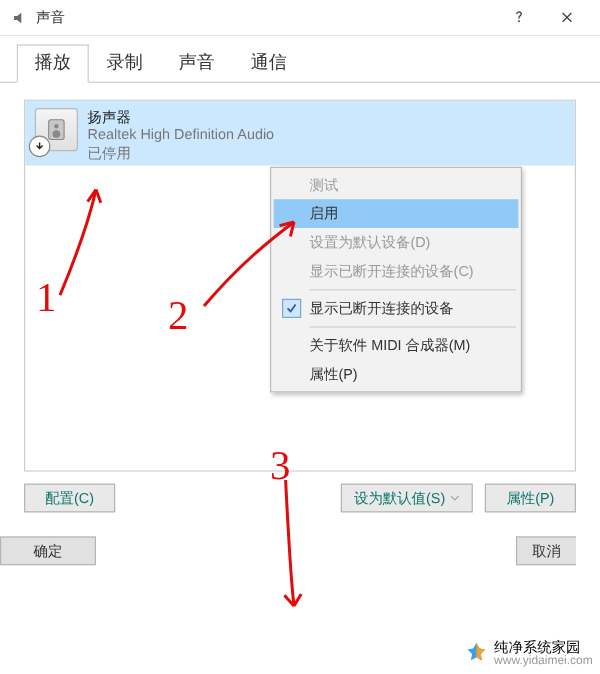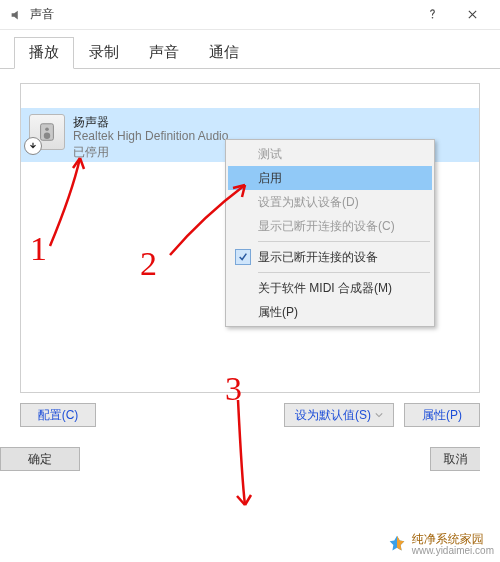--- a/index.html
+++ b/index.html
@@ -11,50 +11,50 @@
   .titlebar .win-btn { width: 40px; height: 22px; display: flex; align-items: center; justify-content: center; color: #333; }
 
   .tabs { display: flex; padding: 6px 14px 0 14px; border-bottom: 1px solid #ccc; }
   .tabs .tab { padding: 5px 14px 6px 14px; font-size: 15px; color: #333; border: 1px solid transparent; position: relative; top: 1px; }
   .tabs .tab.active { border: 1px solid #ccc; border-bottom: 1px solid #fff; background: #fff; }
 
   .body-area { padding: 14px 20px 0 20px; }
   .instruction { font-size: 12px; color: #333; margin-bottom: 10px; }
 
   .device-list { border: 1px solid #cfcfcf; height: 310px; background: #fff; position: relative; }
-  .device-row { display: flex; align-items: flex-start; padding: 6px 8px; background: #cce8ff; height: 54px; margin-top: 24px; }
+  .device-row { display: flex; align-items: flex-start; padding: 6px 8px; background: #cce8ff; height: 54px; }
   .device-icon { width: 36px; height: 36px; border: 1px solid #b8b8b8; border-radius: 3px; background: linear-gradient(#f4f4f4,#e0e0e0); display: flex; align-items: center; justify-content: center; position: relative; margin-right: 8px; }
   .device-icon .badge { position: absolute; left: -6px; bottom: -6px; width: 18px; height: 18px; border-radius: 50%; background: #fff; border: 1px solid #888; display: flex; align-items: center; justify-content: center; }
   .device-text .name { font-size: 12px; color: #222; height: 15px; }
   .device-text .driver { font-size: 12px; color: #777; height: 15px; }
   .device-text .status { font-size: 12px; color: #777; height: 15px; }
 
   .context-menu { position: absolute; left: 225px; top: 139px; width: 210px; background: #f2f2f2; border: 1px solid #bdbdbd; box-shadow: 2px 2px 4px rgba(0,0,0,0.25); padding: 2px; }
   .context-menu .mi { display: flex; align-items: center; height: 24px; font-size: 12px; padding-left: 30px; position: relative; color: #333; }
   .context-menu .mi.disabled { color: #9a9a9a; }
   .context-menu .mi.hover { background: #91c9f7; }
   .context-menu .sep { height: 1px; background: #d0d0d0; margin: 3px 2px 3px 30px; }
   .context-menu .check { position: absolute; left: 7px; top: 4px; width: 16px; height: 16px; border: 1px solid #7aa7d8; background: #cfe5fb; display: flex; align-items: center; justify-content: center; }
 
   .bottom-row { padding: 10px 20px 0 20px; display: flex; align-items: center; gap: 10px; }
   .bottom-row .spacer { flex: 1; }
   .btn { height: 24px; border: 1px solid #b5b5b5; background: #e9e9e9; font-size: 12px; color: #555; padding: 0 10px; display: inline-flex; align-items: center; justify-content: center; }
-  .btn.disabled { color: #1d4ed8; }
+  .btn.disabled { color: #0f766e; }
   .btn.wide { min-width: 108px; }
   .btn.mid { min-width: 76px; }
 
   .ok-row { display: flex; justify-content: space-between; gap: 10px; padding: 20px 20px 0 0; }
   .btn.ok { min-width: 80px; background: #e1e1e1; color: #333; }
 
   .annot { position: absolute; color: #e40a0a; pointer-events: none; }
   .annot.num { font-size: 34px; font-family: "Segoe Script", cursive; }
 
   .watermark { position: absolute; right: 6px; bottom: 6px; display: flex; align-items: center; gap: 4px; }
   .watermark .wm-icon { width: 22px; height: 22px; }
-  .watermark .wm-text { font-size: 12px; color: #a16207; line-height: 12px; }
+  .watermark .wm-text { font-size: 12px; color: #000000; line-height: 12px; }
   .watermark .wm-url { font-size: 10px; color: #9a9a9a; }
 </style>
 </head>
 <body>
 
 <div class="titlebar">
   <span class="icon">
     <svg width="14" height="14" viewBox="0 0 16 16">
         <path d="M3 6v4h3l4 3V3L6 6H3z" fill="#6a6a6a"></path>
       </svg>

